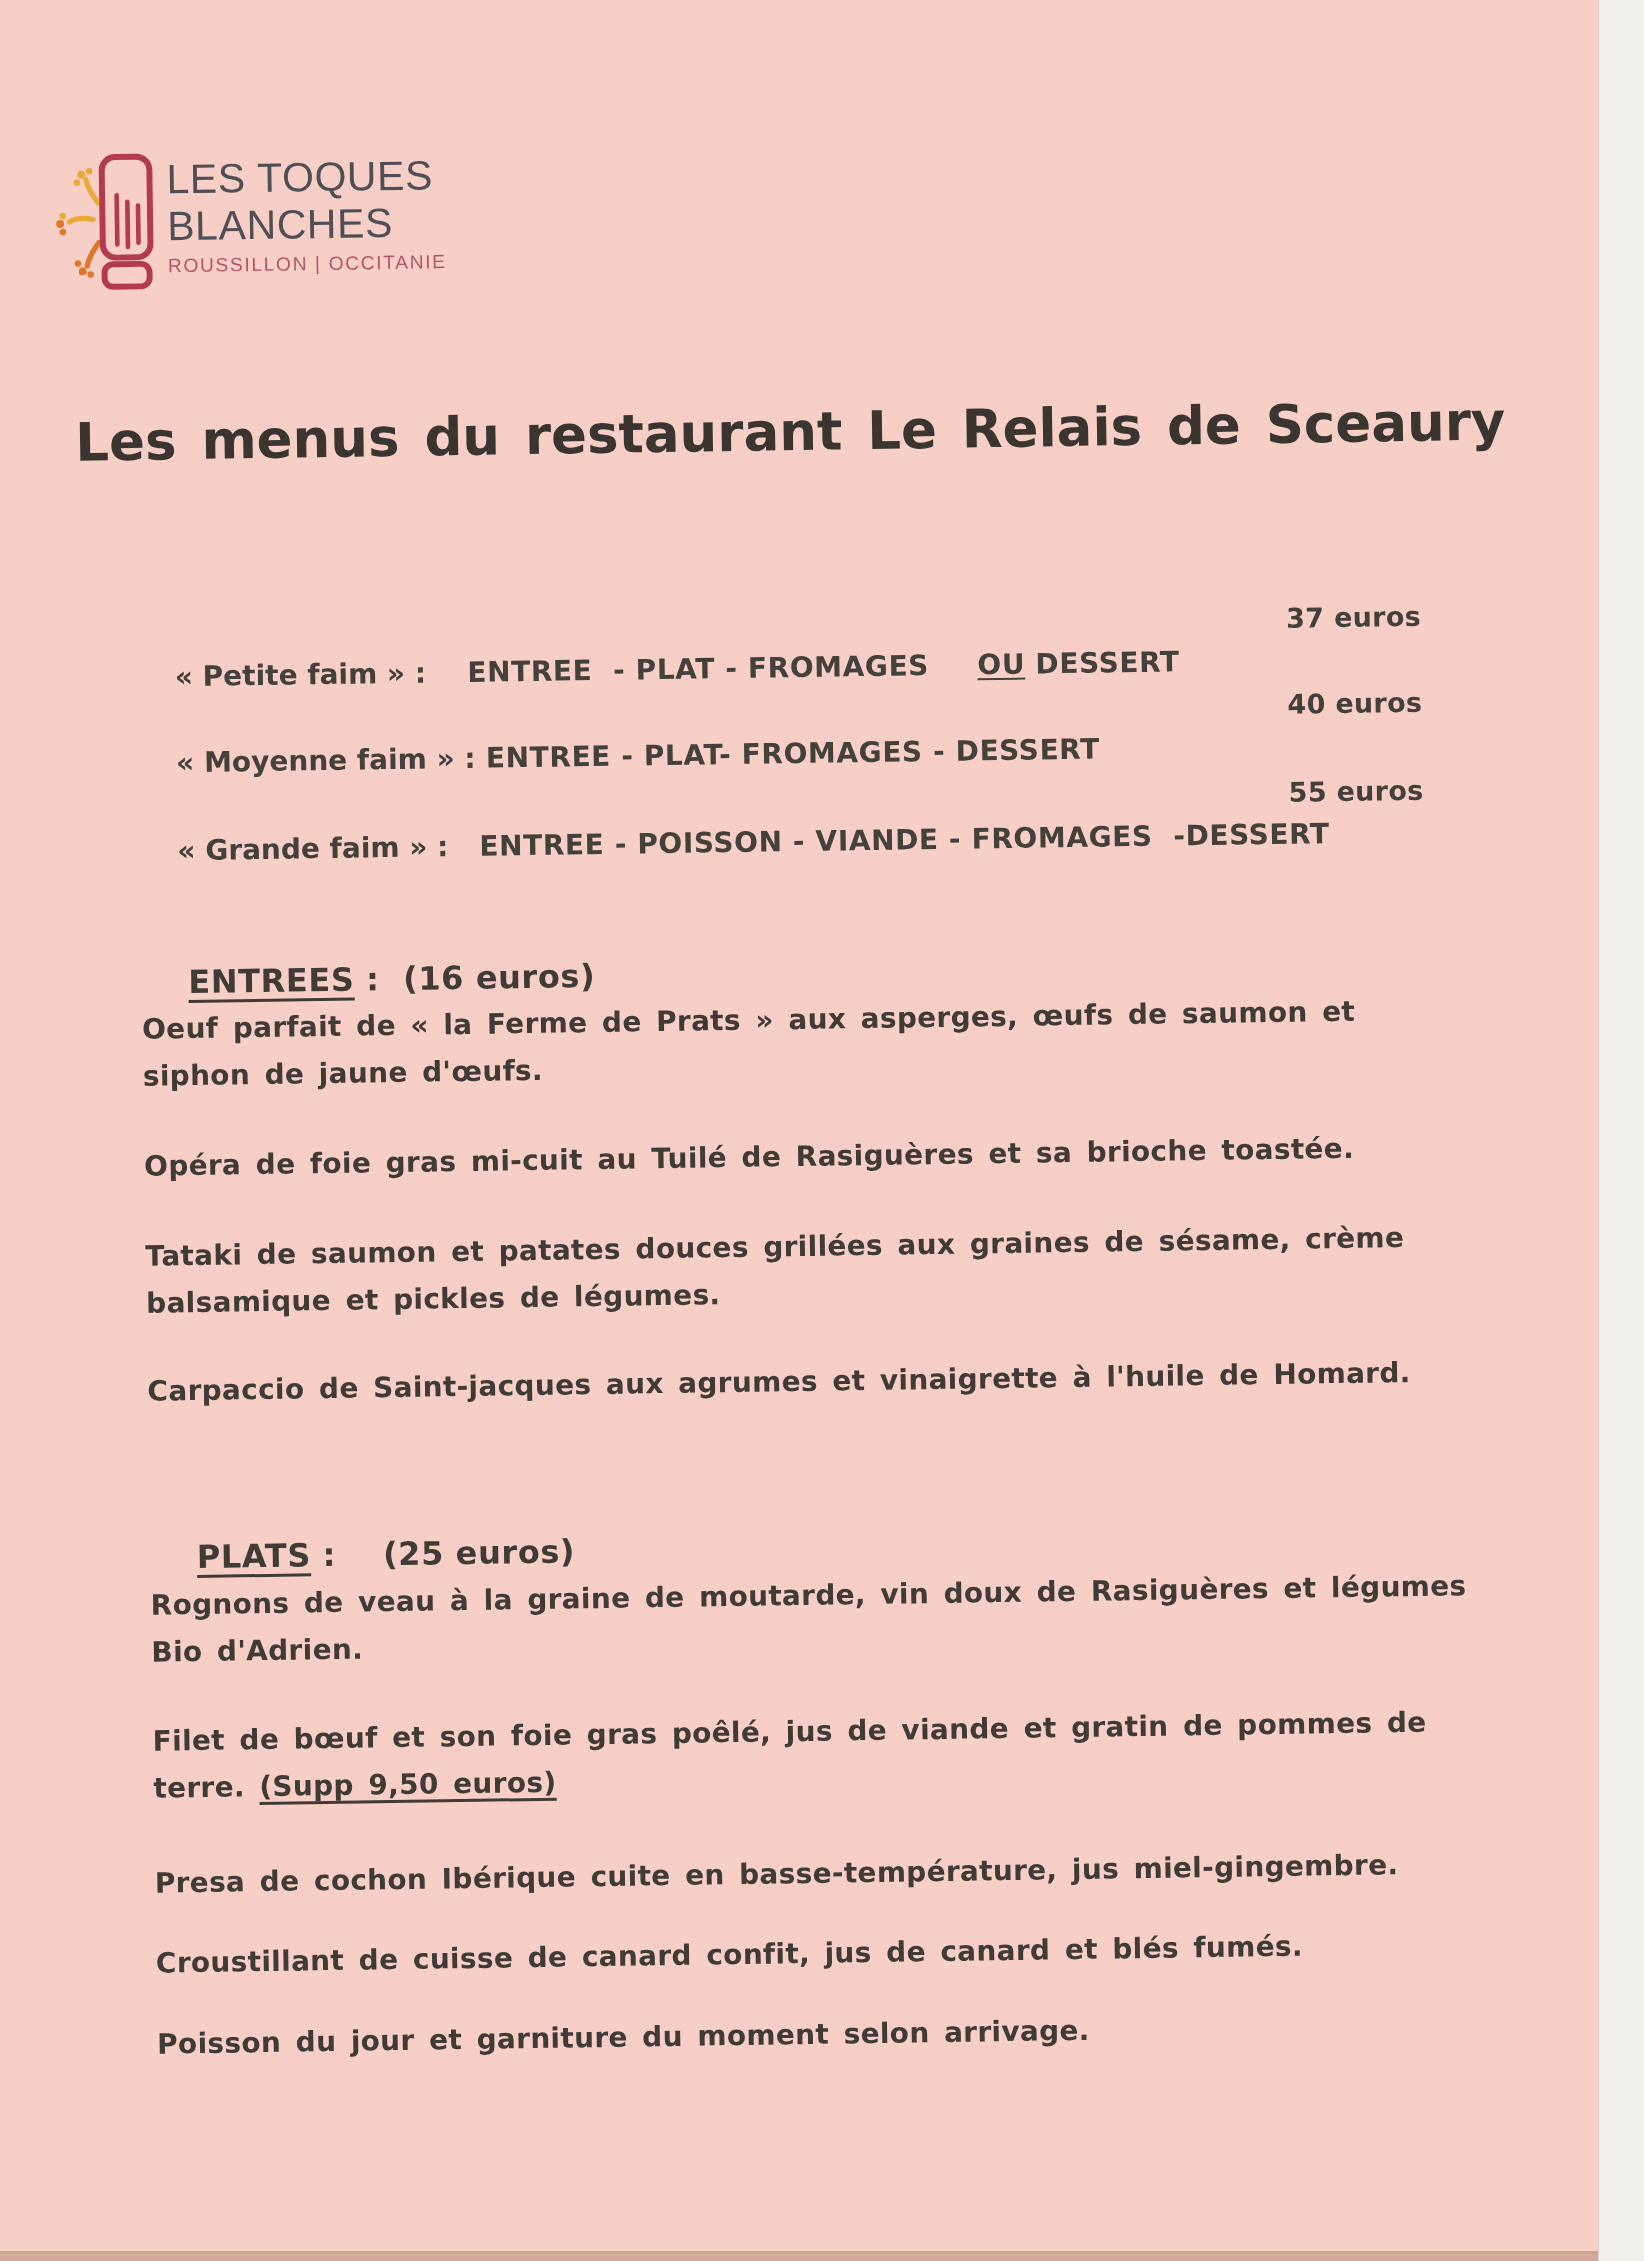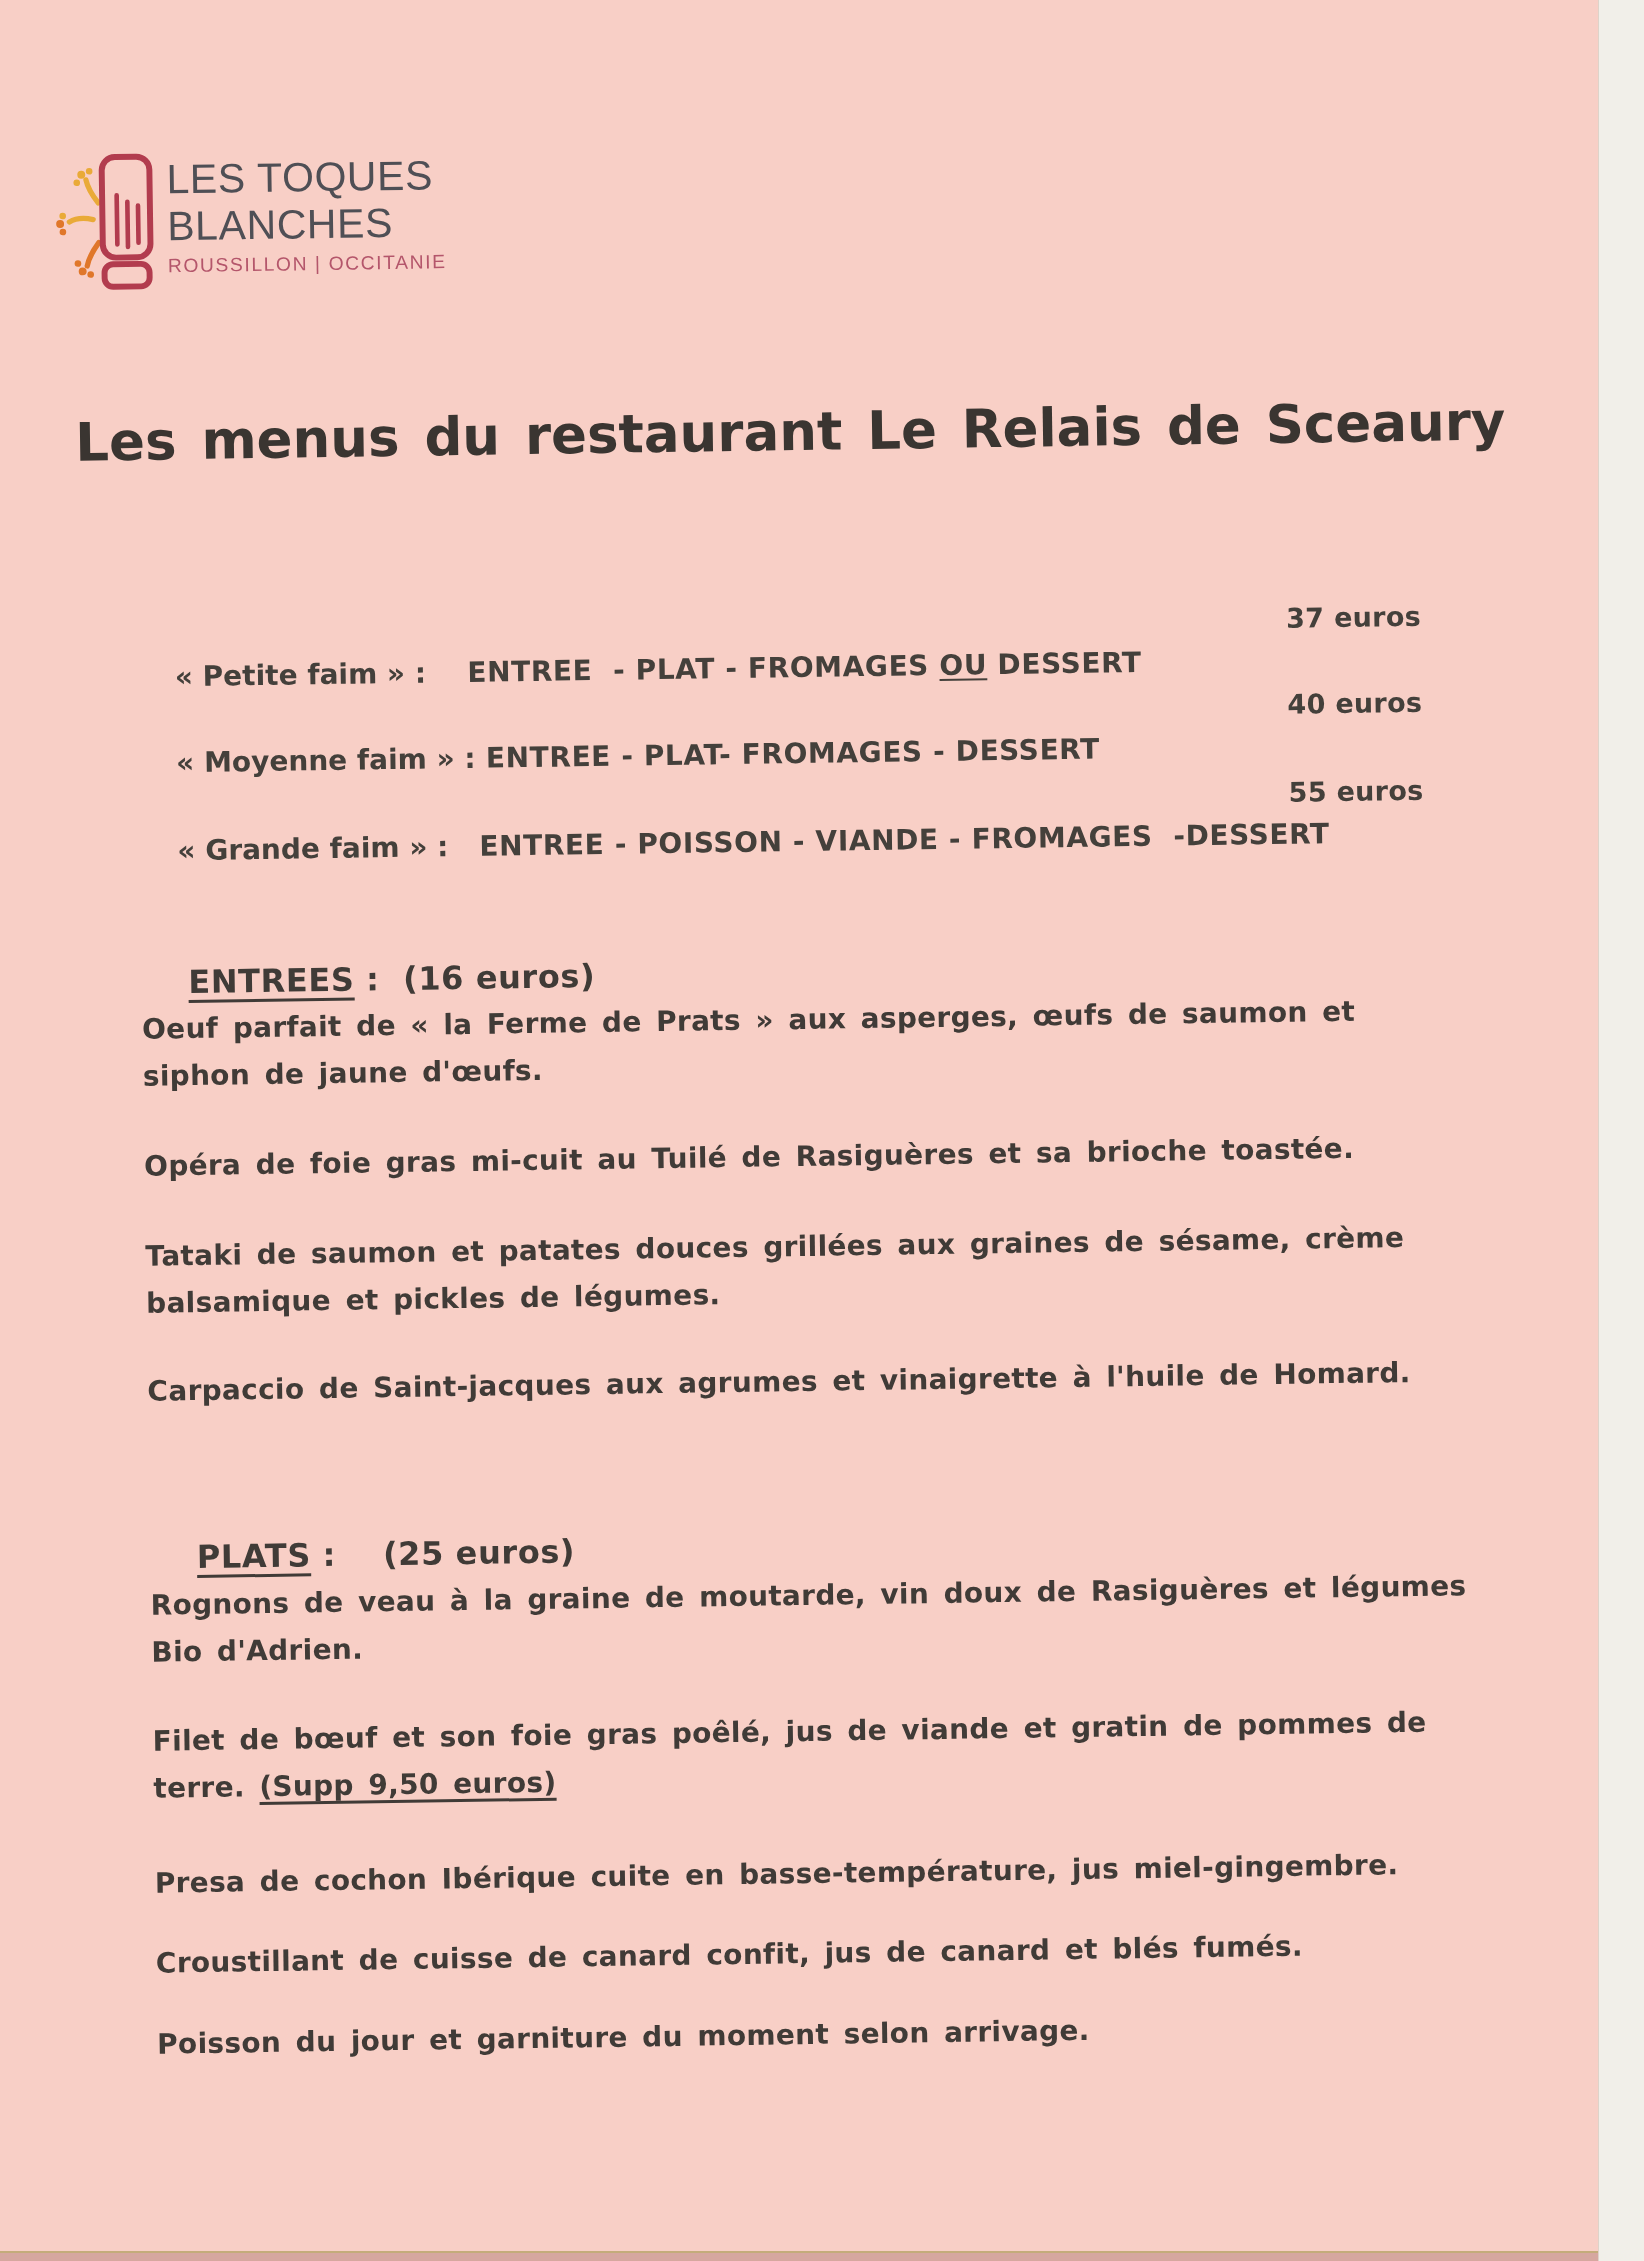--- a/index.html
+++ b/index.html
@@ -22,21 +22,21 @@
   .logo-name{font-family:"Liberation Sans",sans-serif;font-size:41px;line-height:1.14;color:#4f4f55;letter-spacing:0.6px;font-weight:500;white-space:pre-wrap;}
   .logo-sub{font-family:"Liberation Sans",sans-serif;margin-top:5.2px;font-size:19.3px;color:#b4566b;letter-spacing:1.6px;font-weight:500;white-space:pre-wrap;}
 
   
   .title{position:absolute;left:0;top:401px;width:1598px;margin:0;text-align:center;
     font-size:53px;font-weight:700;color:#3a3531;word-spacing:6.4px;white-space:pre-wrap;}
 
   
   .menu-line{position:absolute;left:141px;width:1457px;font-size:28px;font-weight:600;color:#44403b;white-space:pre-wrap;}
   .menu-line .caps{font-size:28px;letter-spacing:0.6px;}
-  .menu-line .u{text-decoration:underline;text-decoration-thickness:1.9px;text-underline-offset:3.9px;}
+  .menu-line .u{text-decoration:underline;text-decoration-thickness:1.9px;text-underline-offset:3.9px;margin-left:38px;}
   .menu-line .price{position:absolute;left:1151px;top:-7.7px;font-size:27px;letter-spacing:0.3px;}
   .ml-1{top:618px;} .ml-2{top:704px;} .ml-3{top:792px;}
 
   
   .section-head{position:absolute;left:142px;font-size:32px;font-weight:700;color:#403b37;white-space:pre-wrap;letter-spacing:0.6px;}
   .section-head .u-name{text-decoration:underline;text-decoration-thickness:2.6px;text-underline-offset:7px;}
   .sh-1{top:916px;} .sh-2{top:1491px;}
 
   
   .dish{position:absolute;left:142px;max-width:1316px;margin:0;

